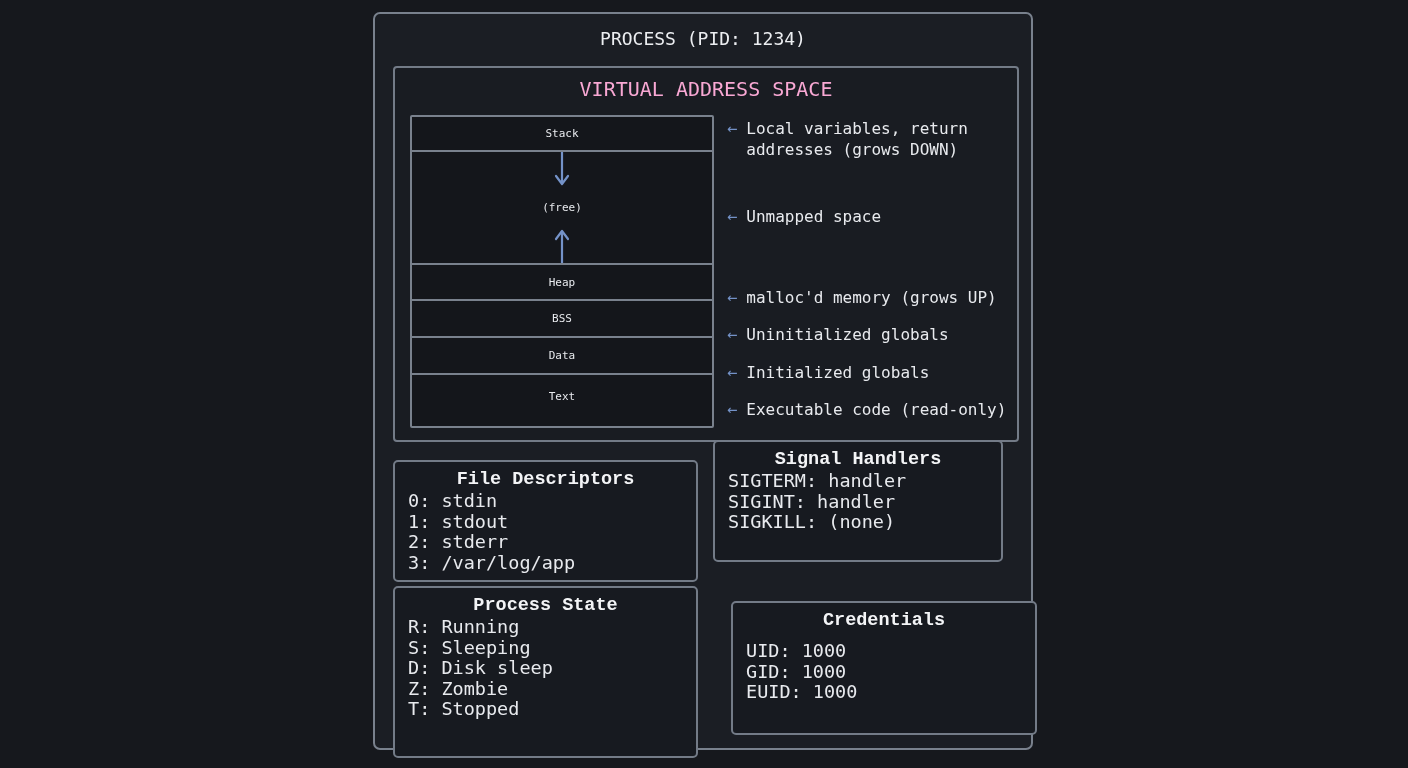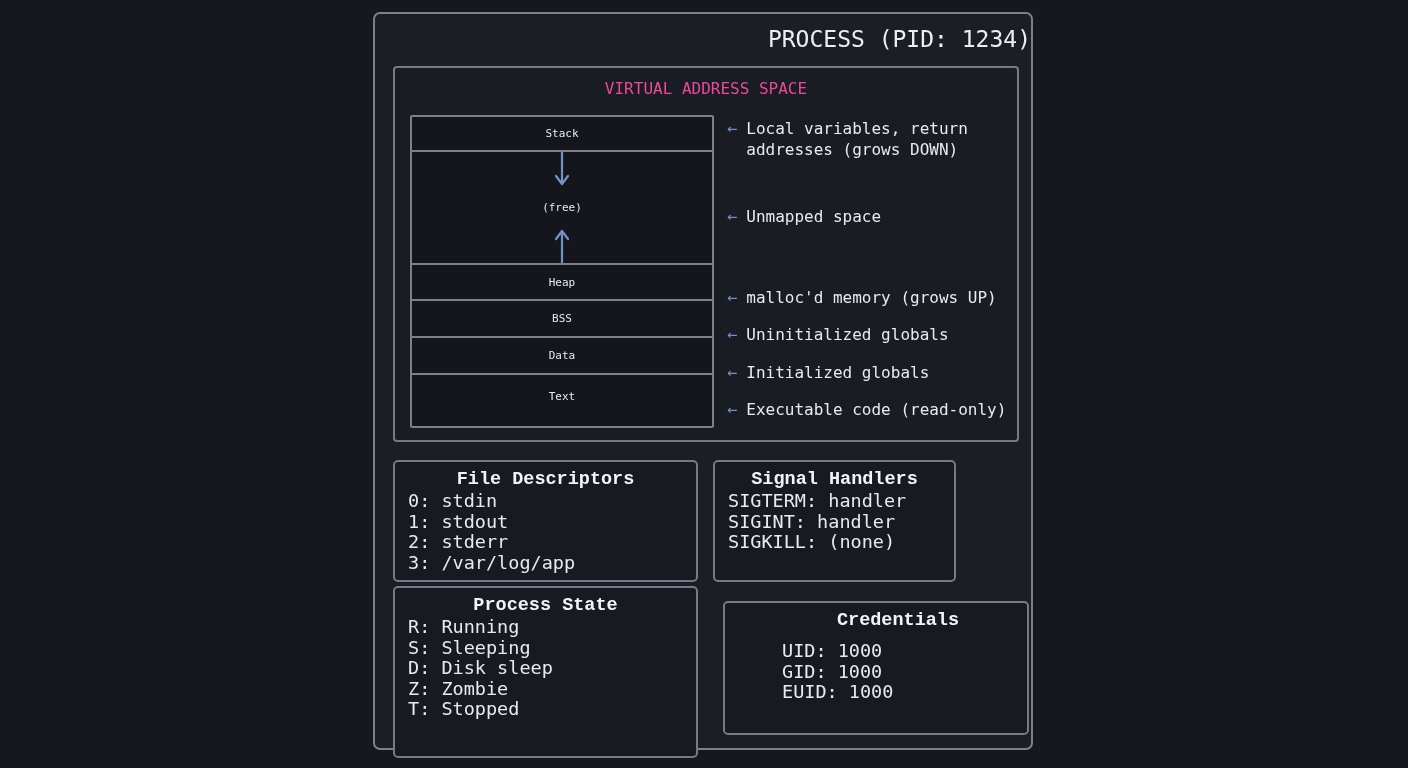--- a/index.html
+++ b/index.html
@@ -18,44 +18,44 @@
   .process-box {
     position: absolute;
     left: 373px; top: 12px;
     width: 660px; height: 738px;
     background: #1b1e24;
     border: 2px solid #79818d;
     border-radius: 7px;
     box-sizing: border-box;
   }
   .process-title {
-    text-align: right;
-    font-size: 23px;
+    text-align: center;
+    font-size: 18px;
     line-height: 26px;
     margin-top: 12px;
     color: #eceef1;
     white-space: pre;
   }
 
   
   .vas-box {
     position: absolute;
     left: 18px; top: 52px;
     width: 626px; height: 376px;
     background: #191c22;
     border: 2px solid #737b87;
     border-radius: 4px;
     box-sizing: border-box;
   }
   .vas-title {
     text-align: center;
-    font-size: 16px;
+    font-size: 20px;
     line-height: 24px;
     margin-top: 9px;
-    color: #ec4899;
+    color: #f9a8d4;
     white-space: pre;
   }
   .segstack {
     position: absolute;
     left: 15px; top: 47px;
     width: 304px; height: 313px;
     border: 2px solid #79818d;
     border-radius: 2px;
     box-sizing: border-box;
     background: #14161b;
@@ -113,23 +113,23 @@
 
   
   .panel {
     position: absolute;
     background: #171a20;
     border: 2px solid #737b87;
     border-radius: 5px;
     box-sizing: border-box;
   }
   .panel.fd { left: 18px;  top: 446px; width: 305px; height: 122px; }
-  .panel.sh { left: 338px; top: 446px; width: 243px; height: 122px; }
+  .panel.sh { left: 338px; top: 426px; width: 290px; height: 122px; }
   .panel.ps { left: 18px;  top: 572px; width: 305px; height: 172px; }
-  .panel.cr { left: 348px; top: 587px; width: 306px; height: 134px; padding-left: 44px; }
+  .panel.cr { left: 356px; top: 587px; width: 306px; height: 134px; }
   .panel-title {
     text-align: center;
     font-family: Liberation Mono, monospace;
     font-weight: 700;
     font-size: 18.5px;
     line-height: 23px;
     margin-top: 6px;
     color: #f3f4f6;
   }
   .panel-lines {

